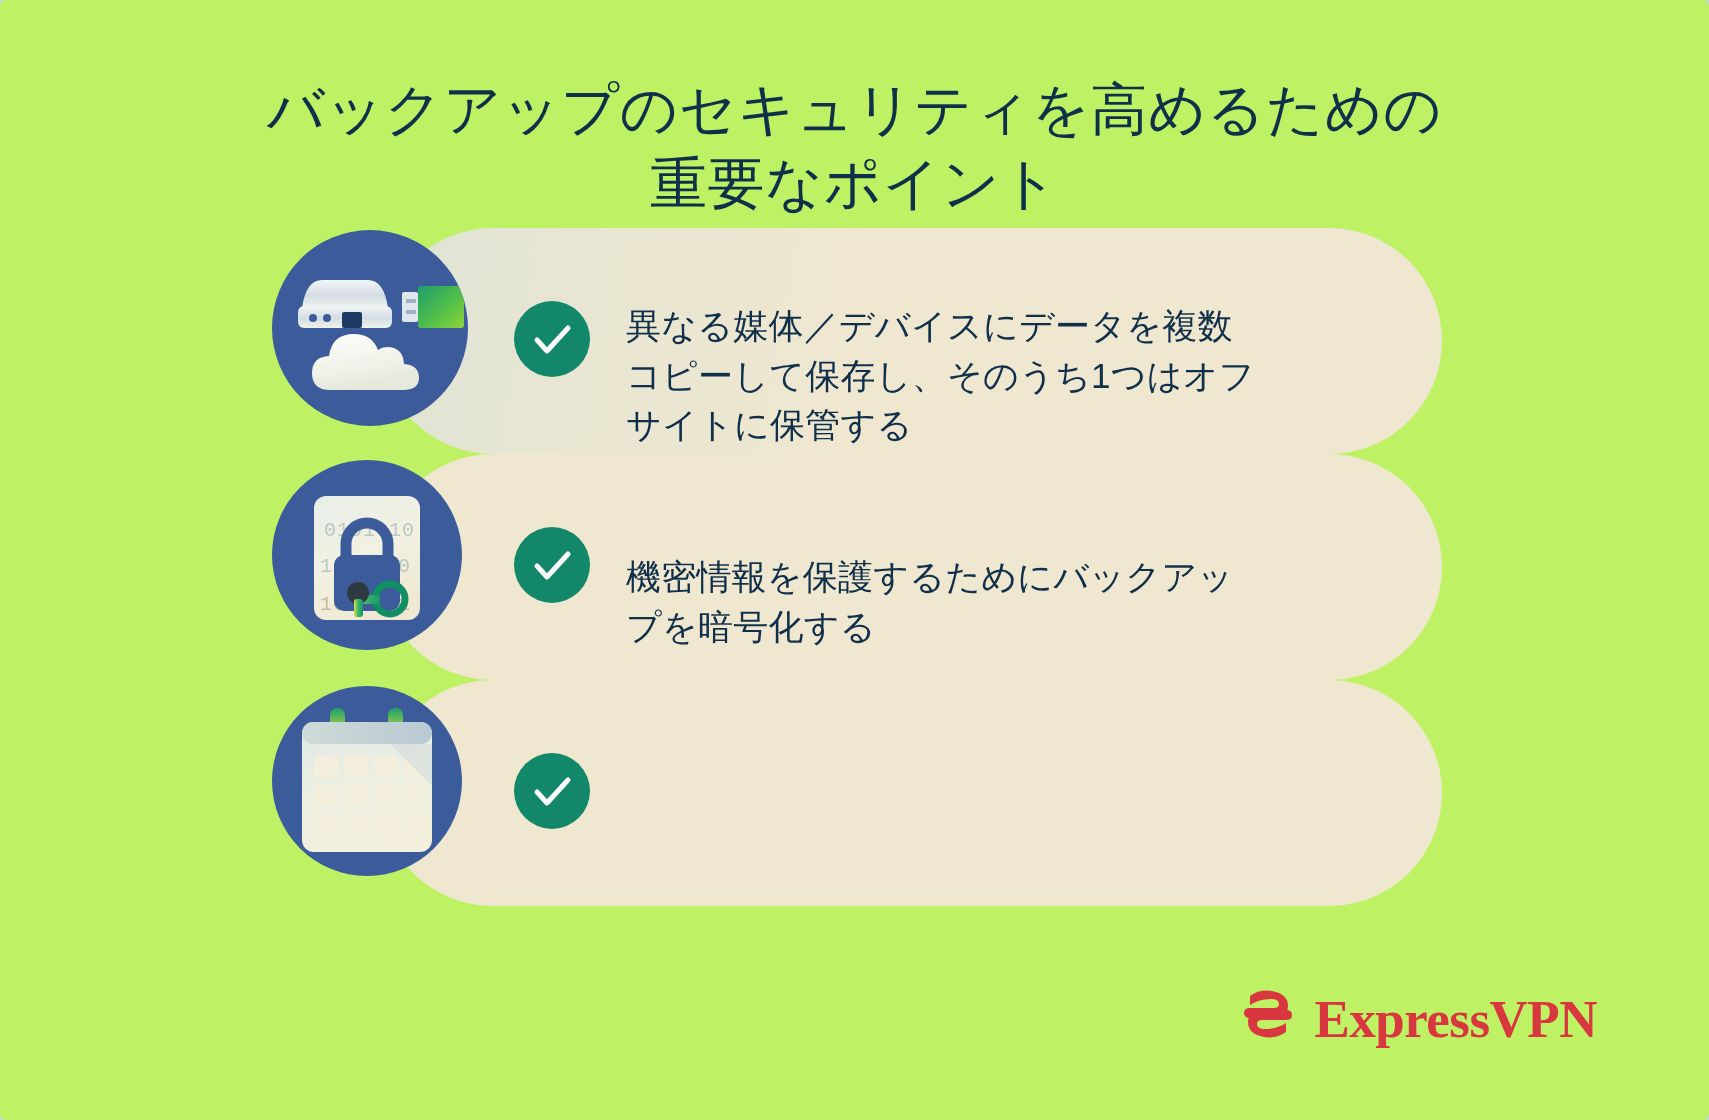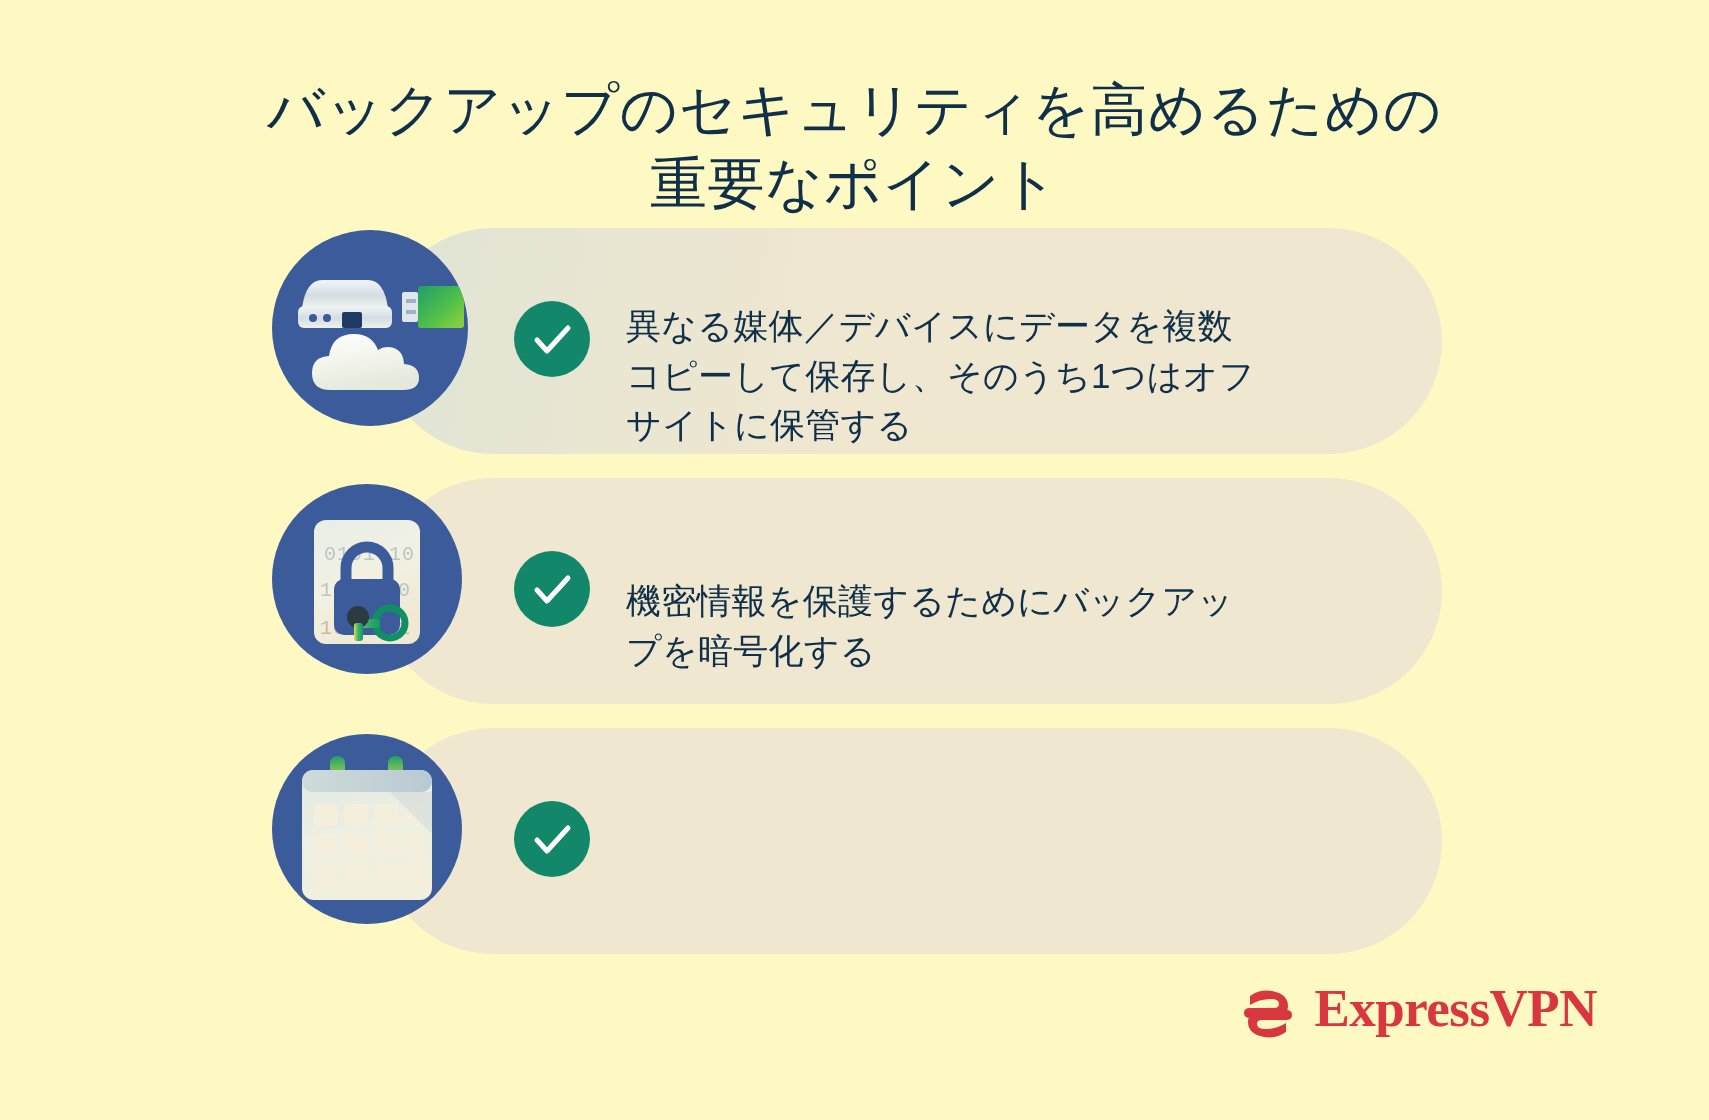--- a/index.html
+++ b/index.html
@@ -11,21 +11,22 @@
     width: 1709px;
     height: 1120px;
     background: #b6ceced0;
     font-family: "Liberation Sans", "DejaVu Sans", sans-serif;
     overflow: hidden;
     position: relative;
   }
   .canvas {
     position: absolute;
     inset: 0;
-    background: #fef9c3;
+    background: #bef264;
+    border-radius: 6px;
   }
 
   
   .title {
     position: absolute;
     top: 34px;
     left: 0;
     width: 1709px;
     text-align: center;
     color: #10304a;
@@ -39,21 +40,20 @@
   
   .rows {
     position: absolute;
     top: 228px;
     left: 0;
     width: 1709px;
   }
   .row {
     position: relative;
     height: 226px;
-    margin-bottom: 24px;
   }
 
   .pill {
     position: absolute;
     left: 380px;
     top: 0;
     width: 1062px;
     height: 226px;
     border-radius: 113px;
     background: #f0e7d0;
@@ -112,21 +112,21 @@
     letter-spacing: 0.2px;
     white-space: pre-line;
   }
 
   
   .logo {
     position: absolute;
     right: 112px;
     bottom: 74px;
     display: flex;
-    align-items: flex-start;
+    align-items: flex-end;
     gap: 14px;
   }
   .logo-mark {
     width: 64px;
     height: 64px;
   }
   .logo-text {
     font-family: "Liberation Serif", "DejaVu Serif", serif;
     font-size: 53px;
     font-weight: 700;

